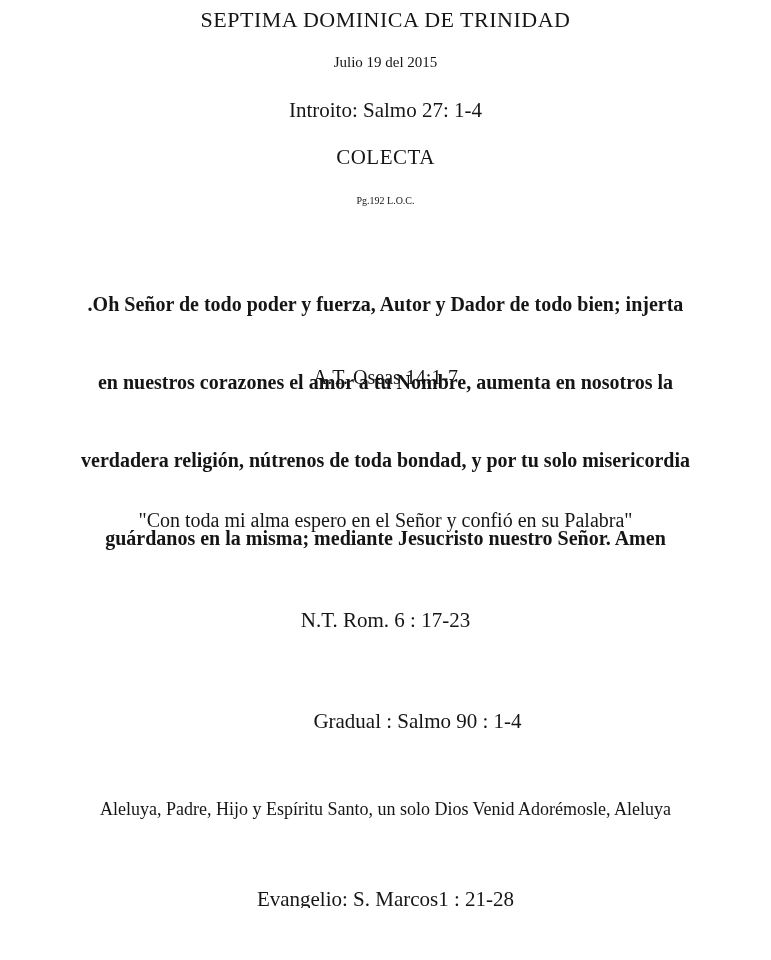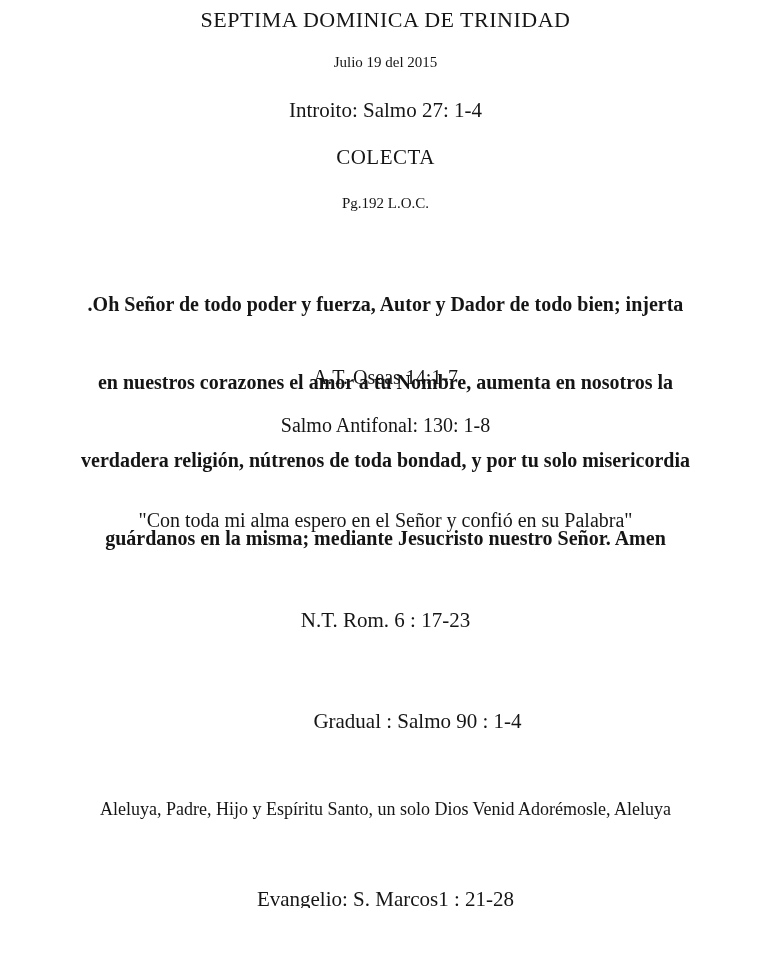--- a/index.html
+++ b/index.html
@@ -20,21 +20,21 @@
     position: absolute;
     left: 0;
     width: 100%;
     text-align: center;
     white-space: pre;
   }
   .doc-title      { top: 7px;   font-size: 22px; letter-spacing: 0.5px; }
   .doc-date       { top: 54px;  font-size: 15px; }
   .introit        { top: 98px;  font-size: 21px; text-align: center; }
   .colecta        { top: 145px; font-size: 21px; letter-spacing: 0.5px; }
-  .page-ref       { top: 195px; font-size: 15px; }
+  .page-ref       { top: 195px; font-size: 10px; }
   .prayer         { top: 239px; font-size: 20px; line-height: 26px; }
   .prayer .line-inner { width: 100%; text-align: center; font-weight: bold; }
   .ot-reading     { top: 366px; font-size: 20px; }
   .antiphonal     { top: 414px; font-size: 20px; }
   .antiphon-quote { top: 509px; font-size: 20px; }
   .nt-reading     { top: 608px; font-size: 21px; }
   .gradual        { top: 709px; font-size: 21px; padding-left: 32px; }
   .alleluia       { top: 799px; font-size: 18px; }
   .gospel         { top: 887px; font-size: 21px; }
 </style>
@@ -55,21 +55,20 @@
 
   <div class="line prayer">
     <div class="line-inner">.Oh Señor de todo poder y fuerza, Autor y Dador de todo bien; injerta</div>
     <div class="line-inner">en nuestros corazones el amor a tu Nombre, aumenta en nosotros la</div>
     <div class="line-inner">verdadera religión, nútrenos de toda bondad, y por tu solo misericordia</div>
     <div class="line-inner">guárdanos en la misma; mediante Jesucristo nuestro Señor. Amen</div>
   </div>
 
   <div class="line ot-reading">A.T. Oseas 14:1-7</div>
 
-  <div class="line antiphonal">Salmo Antifonal: 130: 1-8</div>
 
   <div class="line antiphon-quote">"Con toda mi alma espero en el Señor y confió en su Palabra"</div>
 
   <div class="line nt-reading">N.T. Rom. 6 : 17-23</div>
 
   <div class="line gradual">Gradual : Salmo 90 : 1-4</div>
 
   <div class="line alleluia">Aleluya, Padre, Hijo y Espíritu Santo, un solo Dios Venid Adorémosle, Aleluya</div>
 
   <div class="line gospel">Evangelio: S. Marcos1 : 21-28</div>

